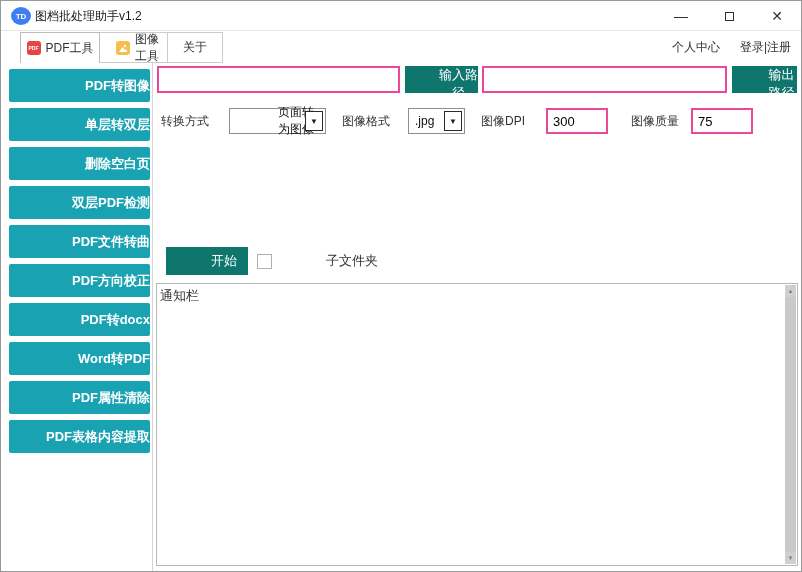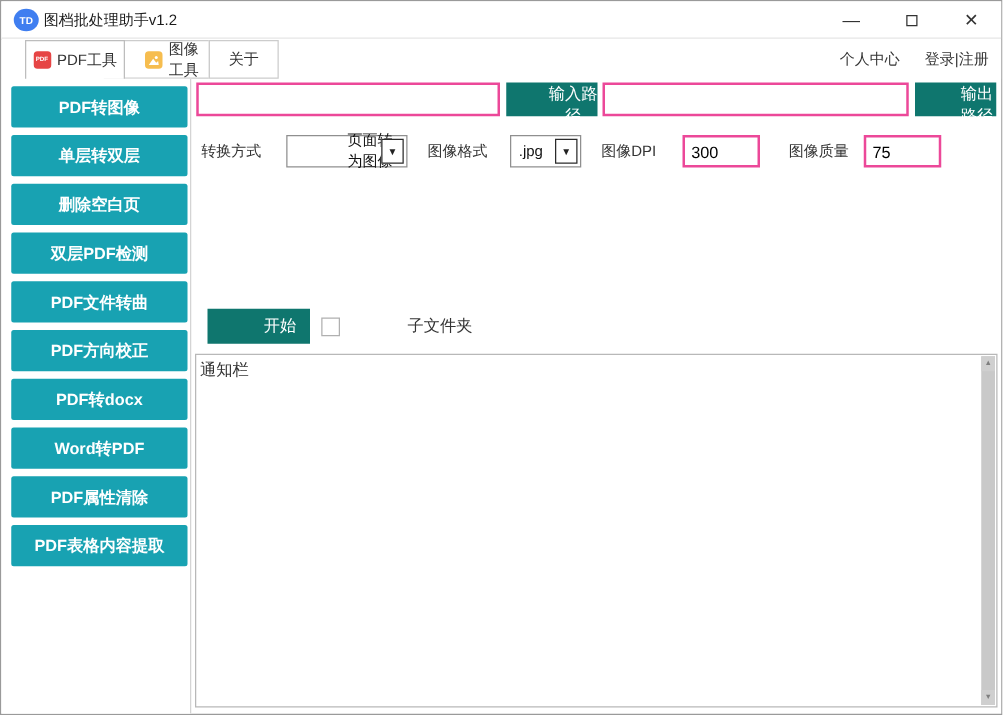--- a/index.html
+++ b/index.html
@@ -34,21 +34,21 @@
   .tab-icon.pdf { background:#e64545; color:#fff; font-size:5px; font-weight:bold; letter-spacing:0; }
   .tab-icon.img { background:#f6bd4f; }
   .account { position:absolute; right:10px; top:0; height:31px; display:flex; gap:20px; align-items:center;
     font-size:12px; color:#333; }
   .account span { cursor:default; }
   
   .sidebar { position:absolute; top:62px; left:0; width:152px; bottom:0; background:#fff;
     border-right:1px solid #d4d4d4; padding-top:6px; }
   .side-btn { display:block; width:141px; height:33px; margin:0 0 6px 8px;
     background:#18a2b2; color:#fff; font-weight:bold; font-size:13px;
-    border:none; border-radius:2px; text-align:center; line-height:33px;
+    border:none; border-radius:2px; text-align:right; line-height:33px;
     font-family:"Liberation Sans", sans-serif; cursor:pointer; }
   
   .abs { position:absolute; }
   .text-input { border:2px solid #ec4899; background:#fff; font-size:13px; padding:0 5px;
     font-family:"Liberation Sans", sans-serif; outline:none; }
   .blue-btn { background:#0f766e; color:#fff; border:none; font-size:13px; text-align:center;
     font-family:"Liberation Sans", sans-serif; cursor:pointer;padding-left:34px; }
   .path-input-1 { left:156px; top:65px; width:243px; height:27px; }
   .path-btn-1   { left:404px; top:65px; width:73px;  height:27px; }
   .path-input-2 { left:481px; top:65px; width:245px; height:27px; }

